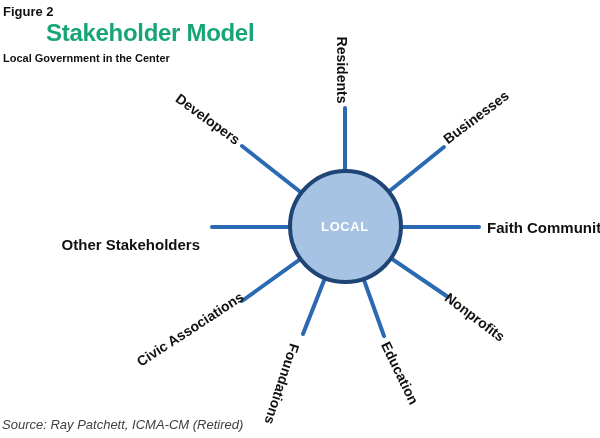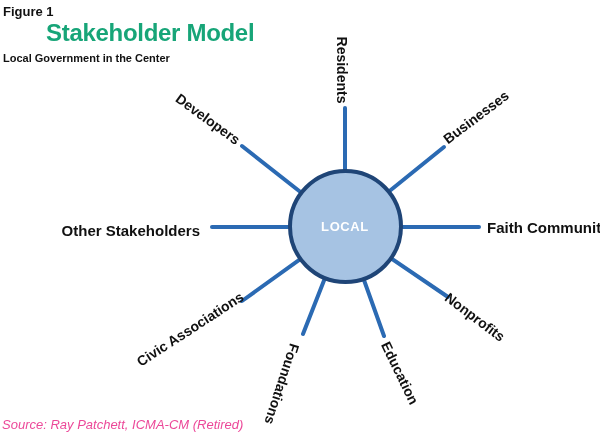--- a/index.html
+++ b/index.html
@@ -33,35 +33,35 @@
     white-space:nowrap;
   }
   .spoke-label{
     position:absolute;white-space:nowrap;color:#111111;
     font-weight:700;font-size:14px;
   }
   .rot{transform-origin:center center;}
   .lbl-residents{left:342px;top:70px;transform:translate(-50%,-50%) rotate(90deg);}
   .lbl-developers{left:208px;top:119px;transform:translate(-50%,-50%) rotate(36deg);}
   .lbl-businesses{left:476px;top:117px;transform:translate(-50%,-50%) rotate(-37deg);}
-  .lbl-other{right:400px;top:230px;transform:translate(0,-50%);font-size:15px;}
+  .lbl-other{right:400px;top:244px;transform:translate(0,-50%);font-size:15px;}
   .lbl-faith{left:487px;top:227px;transform:translate(0,-50%);font-size:15px;}
   .lbl-civic{left:190px;top:329px;transform:translate(-50%,-50%) rotate(-33deg);}
   .lbl-nonprofits{left:475px;top:317px;transform:translate(-50%,-50%) rotate(37deg);}
   .lbl-foundations{left:282px;top:384px;transform:translate(-50%,-50%) rotate(108deg);}
   .lbl-education{left:400px;top:373px;transform:translate(-50%,-50%) rotate(64deg);}
   .source-line{
     position:absolute;left:2px;top:417px;
-    font-size:13px;font-style:italic;color:#ec4899;
+    font-size:13px;font-style:italic;color:#404040;
   }
 </style>
 </head>
 <body>
 
-<div class="figure-label">Figure 1</div>
+<div class="figure-label">Figure 2</div>
 <div class="fig-title">Stakeholder Model</div>
 <div class="fig-subtitle">Local Government in the Center</div>
 
 <svg class="diagram" width="600" height="438" viewBox="0 0 600 438">
   <line class="spoke" x1="345" y1="227" x2="345" y2="108"></line>
   <line class="spoke" x1="345" y1="227" x2="444" y2="147"></line>
   <line class="spoke" x1="345" y1="227" x2="479" y2="227"></line>
   <line class="spoke" x1="345" y1="227" x2="448" y2="297"></line>
   <line class="spoke" x1="345" y1="227" x2="384" y2="336"></line>
   <line class="spoke" x1="345" y1="227" x2="303" y2="334"></line>

